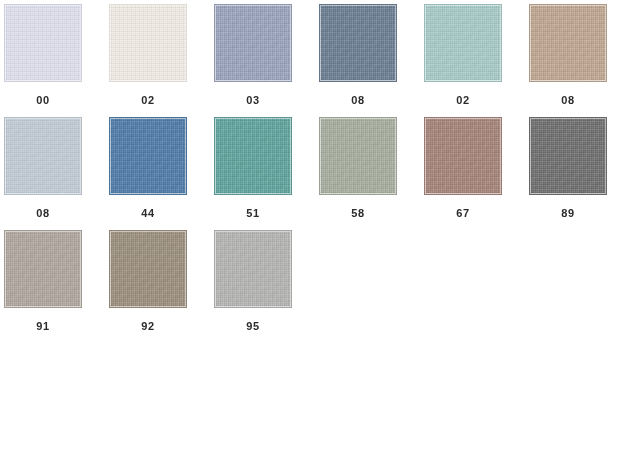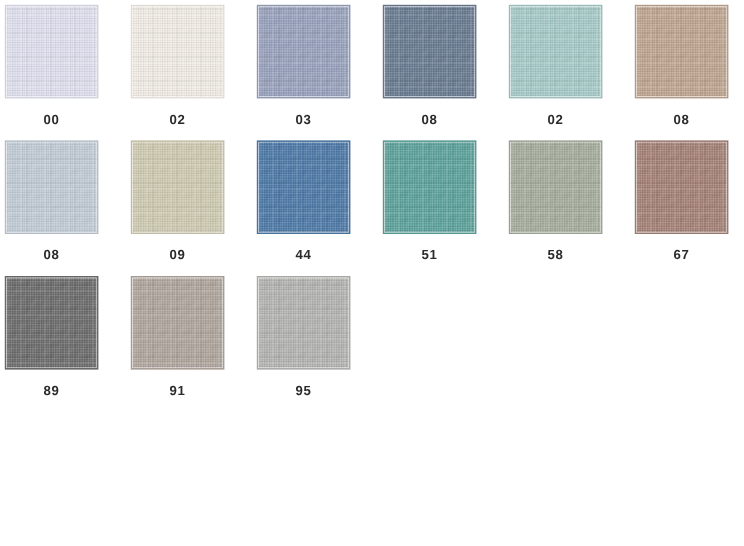--- a/index.html
+++ b/index.html
@@ -142,24 +142,20 @@
     </div>
     <div class="swatch-cell">
       <div class="swatch-chip" style="background-color: rgb(191, 166, 145);"></div>
       <div class="swatch-label">08</div>
     </div>
     <div class="swatch-cell">
       <div class="swatch-chip" style="background-color: rgb(194, 204, 214);"></div>
       <div class="swatch-label">08</div>
     </div>
     <div class="swatch-cell">
-      <div class="swatch-chip" style="background-color: rgb(207, 203, 178);"></div>
-      <div class="swatch-label">09</div>
-    </div>
-    <div class="swatch-cell">
       <div class="swatch-chip" style="background-color: rgb(79, 123, 168);"></div>
       <div class="swatch-label">44</div>
     </div>
     <div class="swatch-cell">
       <div class="swatch-chip" style="background-color: rgb(95, 163, 157);"></div>
       <div class="swatch-label">51</div>
     </div>
     <div class="swatch-cell">
       <div class="swatch-chip" style="background-color: rgb(166, 174, 158);"></div>
       <div class="swatch-label">58</div>
@@ -170,16 +166,20 @@
     </div>
     <div class="swatch-cell">
       <div class="swatch-chip" style="background-color: rgb(110, 110, 110);"></div>
       <div class="swatch-label">89</div>
     </div>
     <div class="swatch-cell">
       <div class="swatch-chip" style="background-color: rgb(176, 166, 158);"></div>
       <div class="swatch-label">91</div>
     </div>
     <div class="swatch-cell">
+      <div class="swatch-chip" style="background-color: rgb(155, 143, 125);"></div>
+      <div class="swatch-label">92</div>
+    </div>
+    <div class="swatch-cell">
       <div class="swatch-chip" style="background-color: rgb(180, 180, 178);"></div>
       <div class="swatch-label">95</div>
     </div>
   </div>
 
 </body></html>

